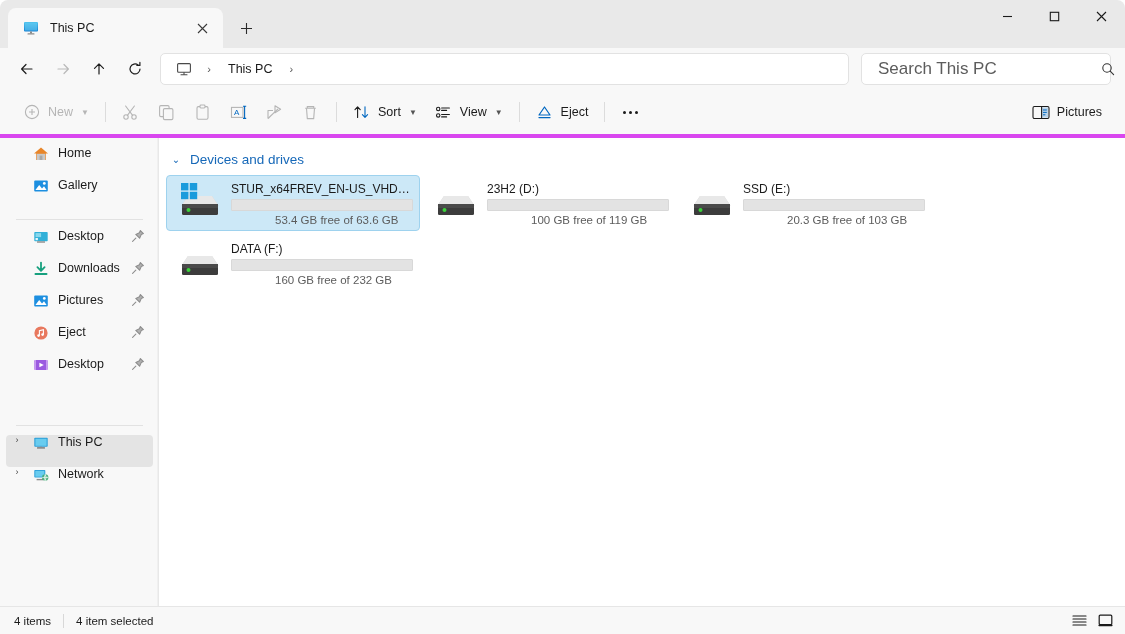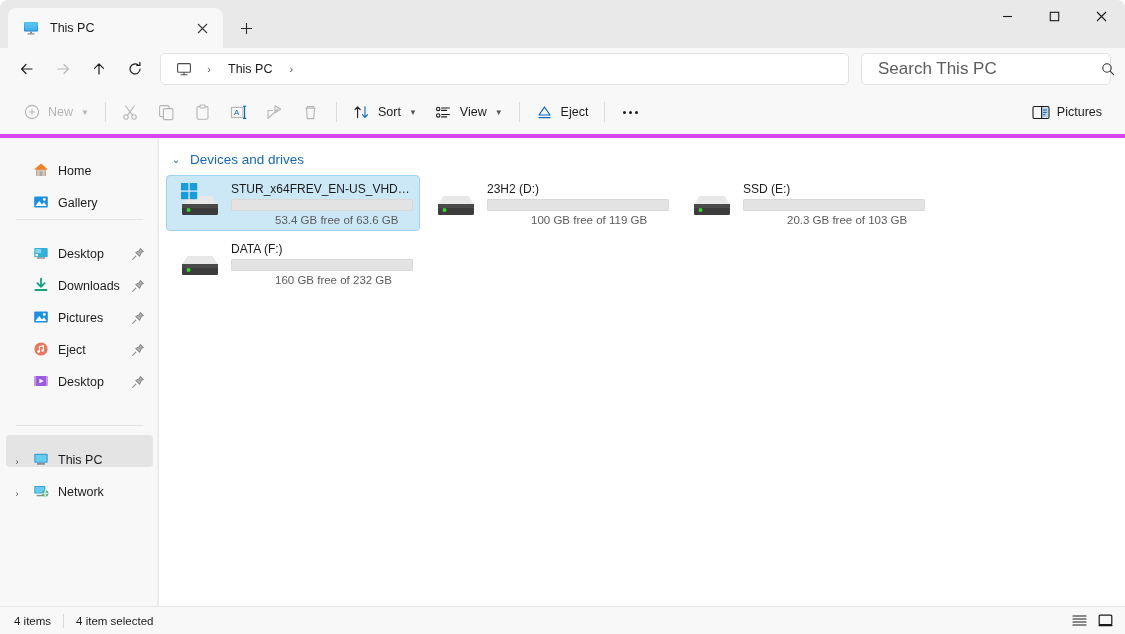--- a/index.html
+++ b/index.html
@@ -199,21 +199,21 @@
     flex: 0 0 158px;
     background: #f8f8f8;
     padding-top: 8px;
     overflow: hidden;
     position: relative;
     border-right: 1px solid #f0f0f0;
   }
   .navitem {
     height: 32px;
     display: flex;
-    align-items: flex-end;
+    align-items: flex-start;
     margin: 0 4px 0 6px;
     border-radius: 4px;
     padding-left: 12px;
     gap: 9px;
     position: relative;
   }
   .navitem.selected { background: #e4e4e4; }
   .navitem .twisty {
     width: 14px; flex: 0 0 14px;
     font-size: 9px;

